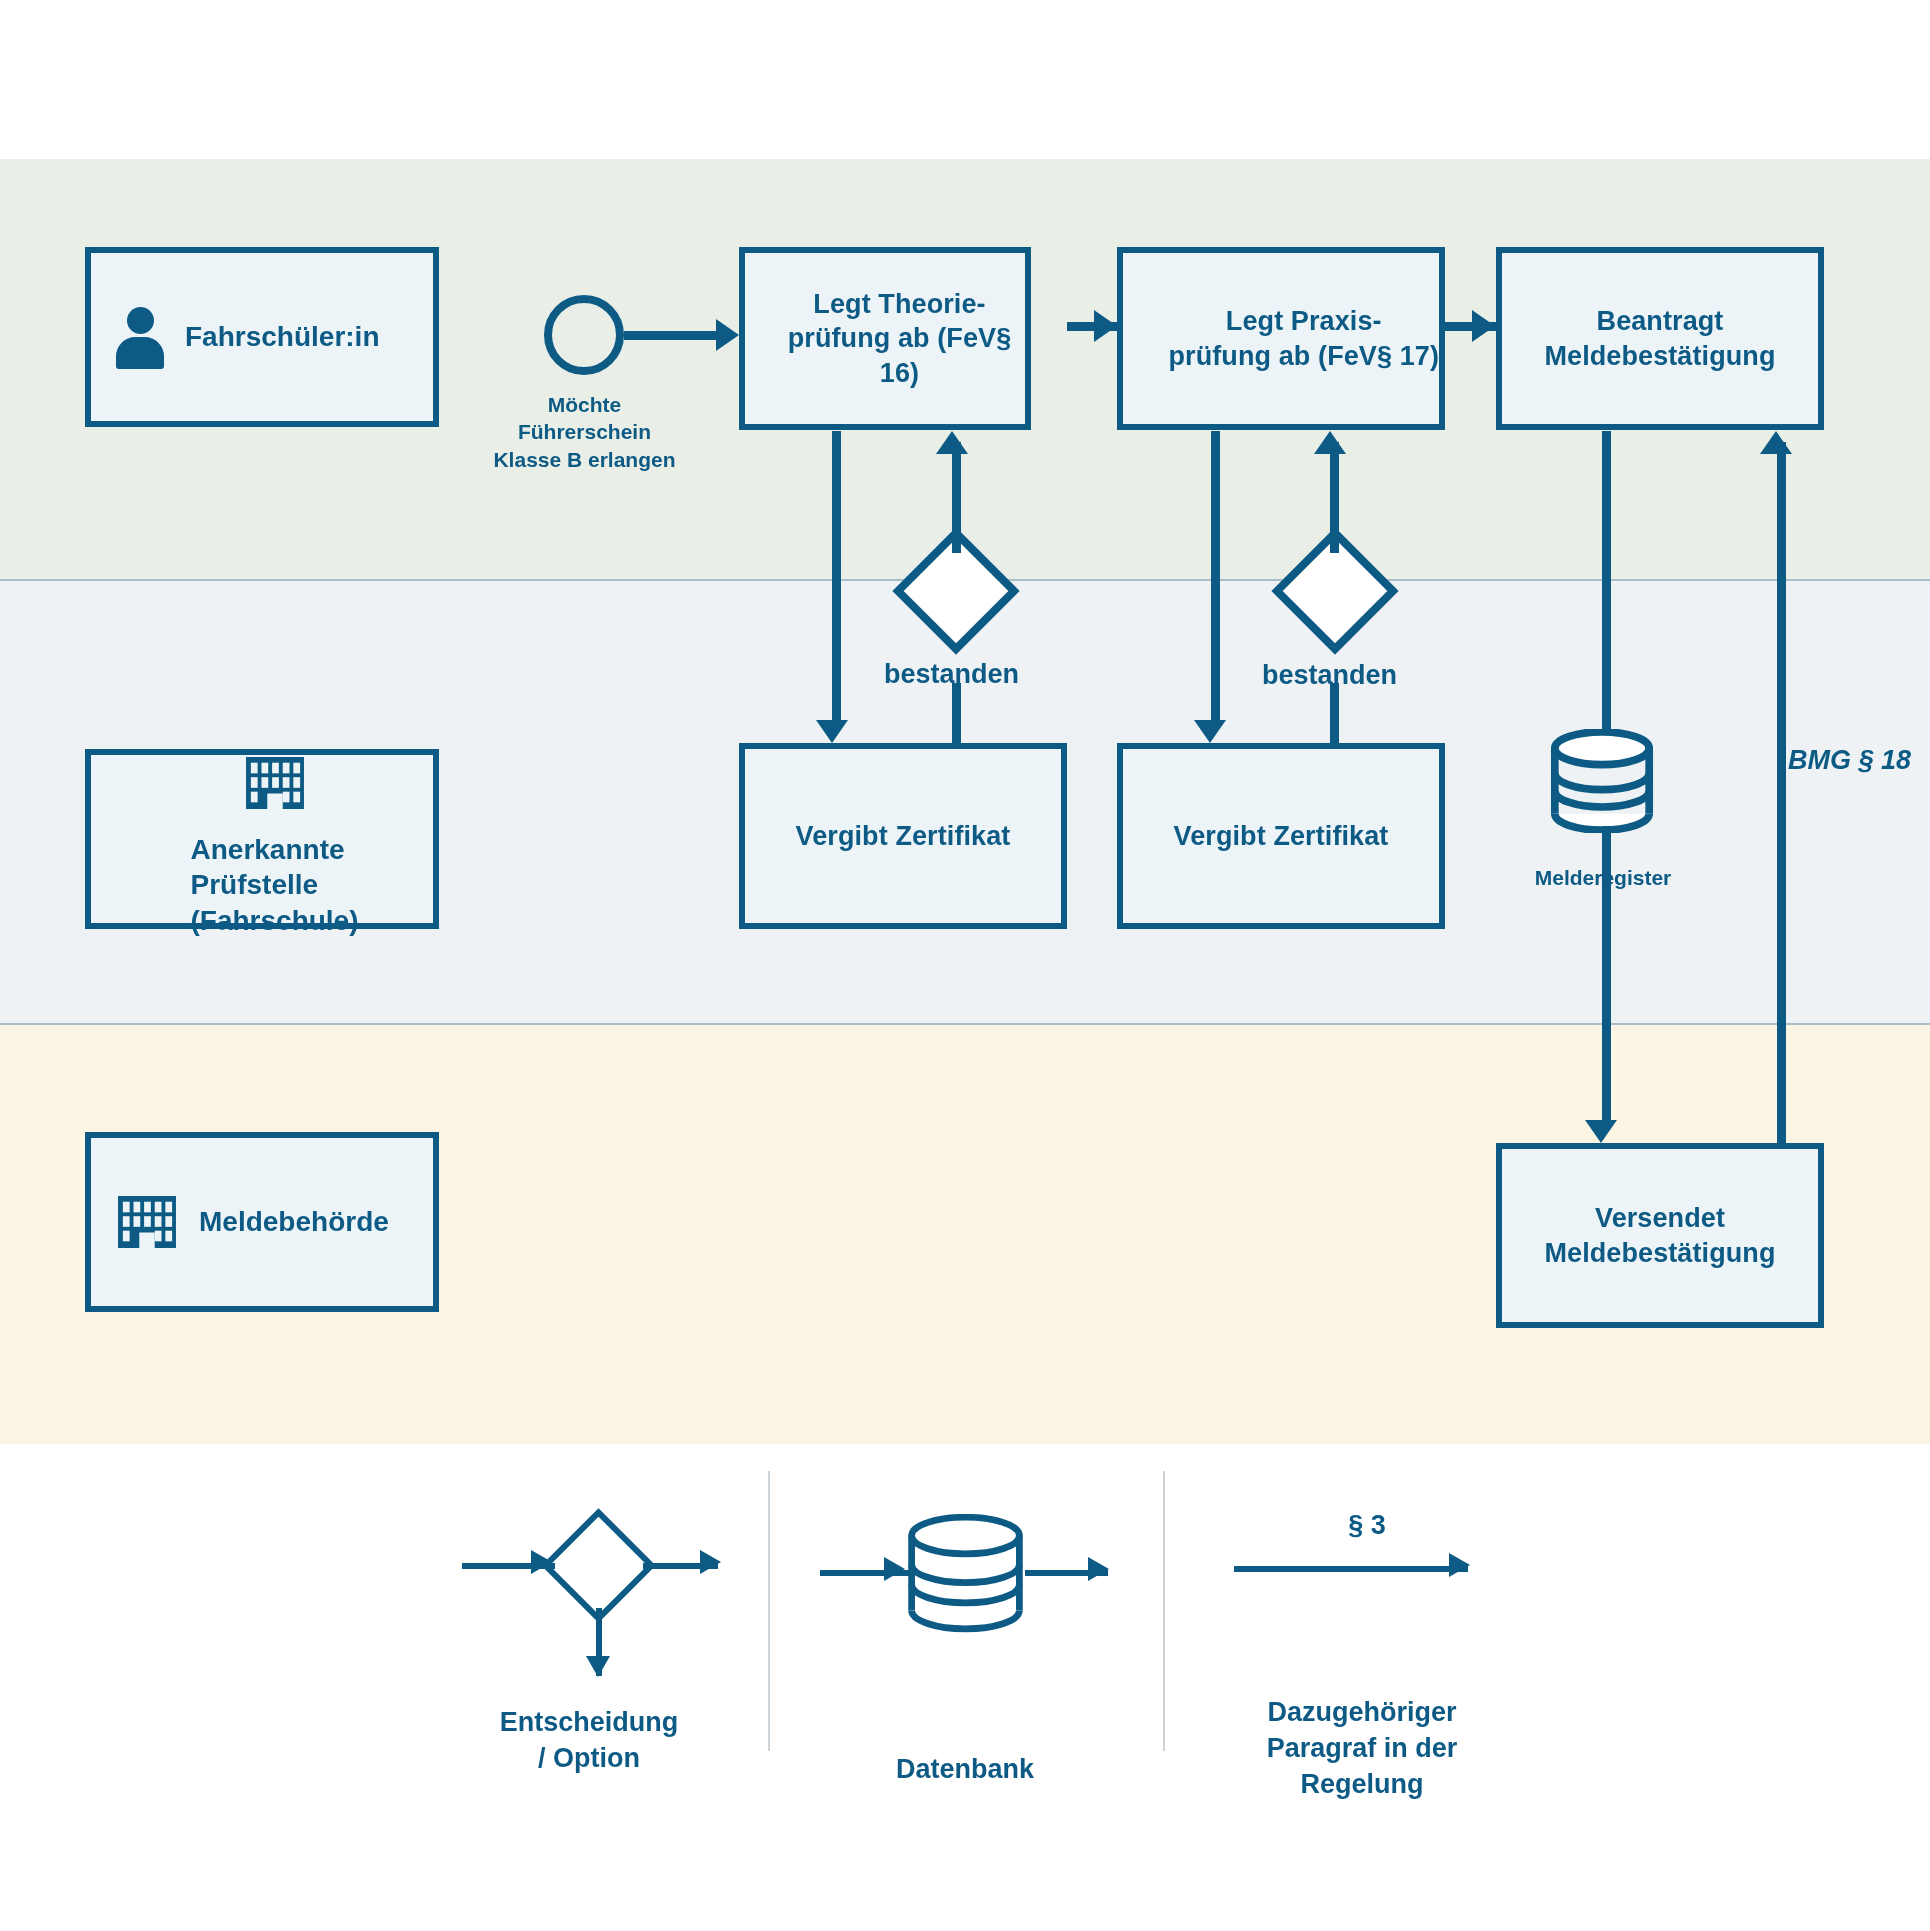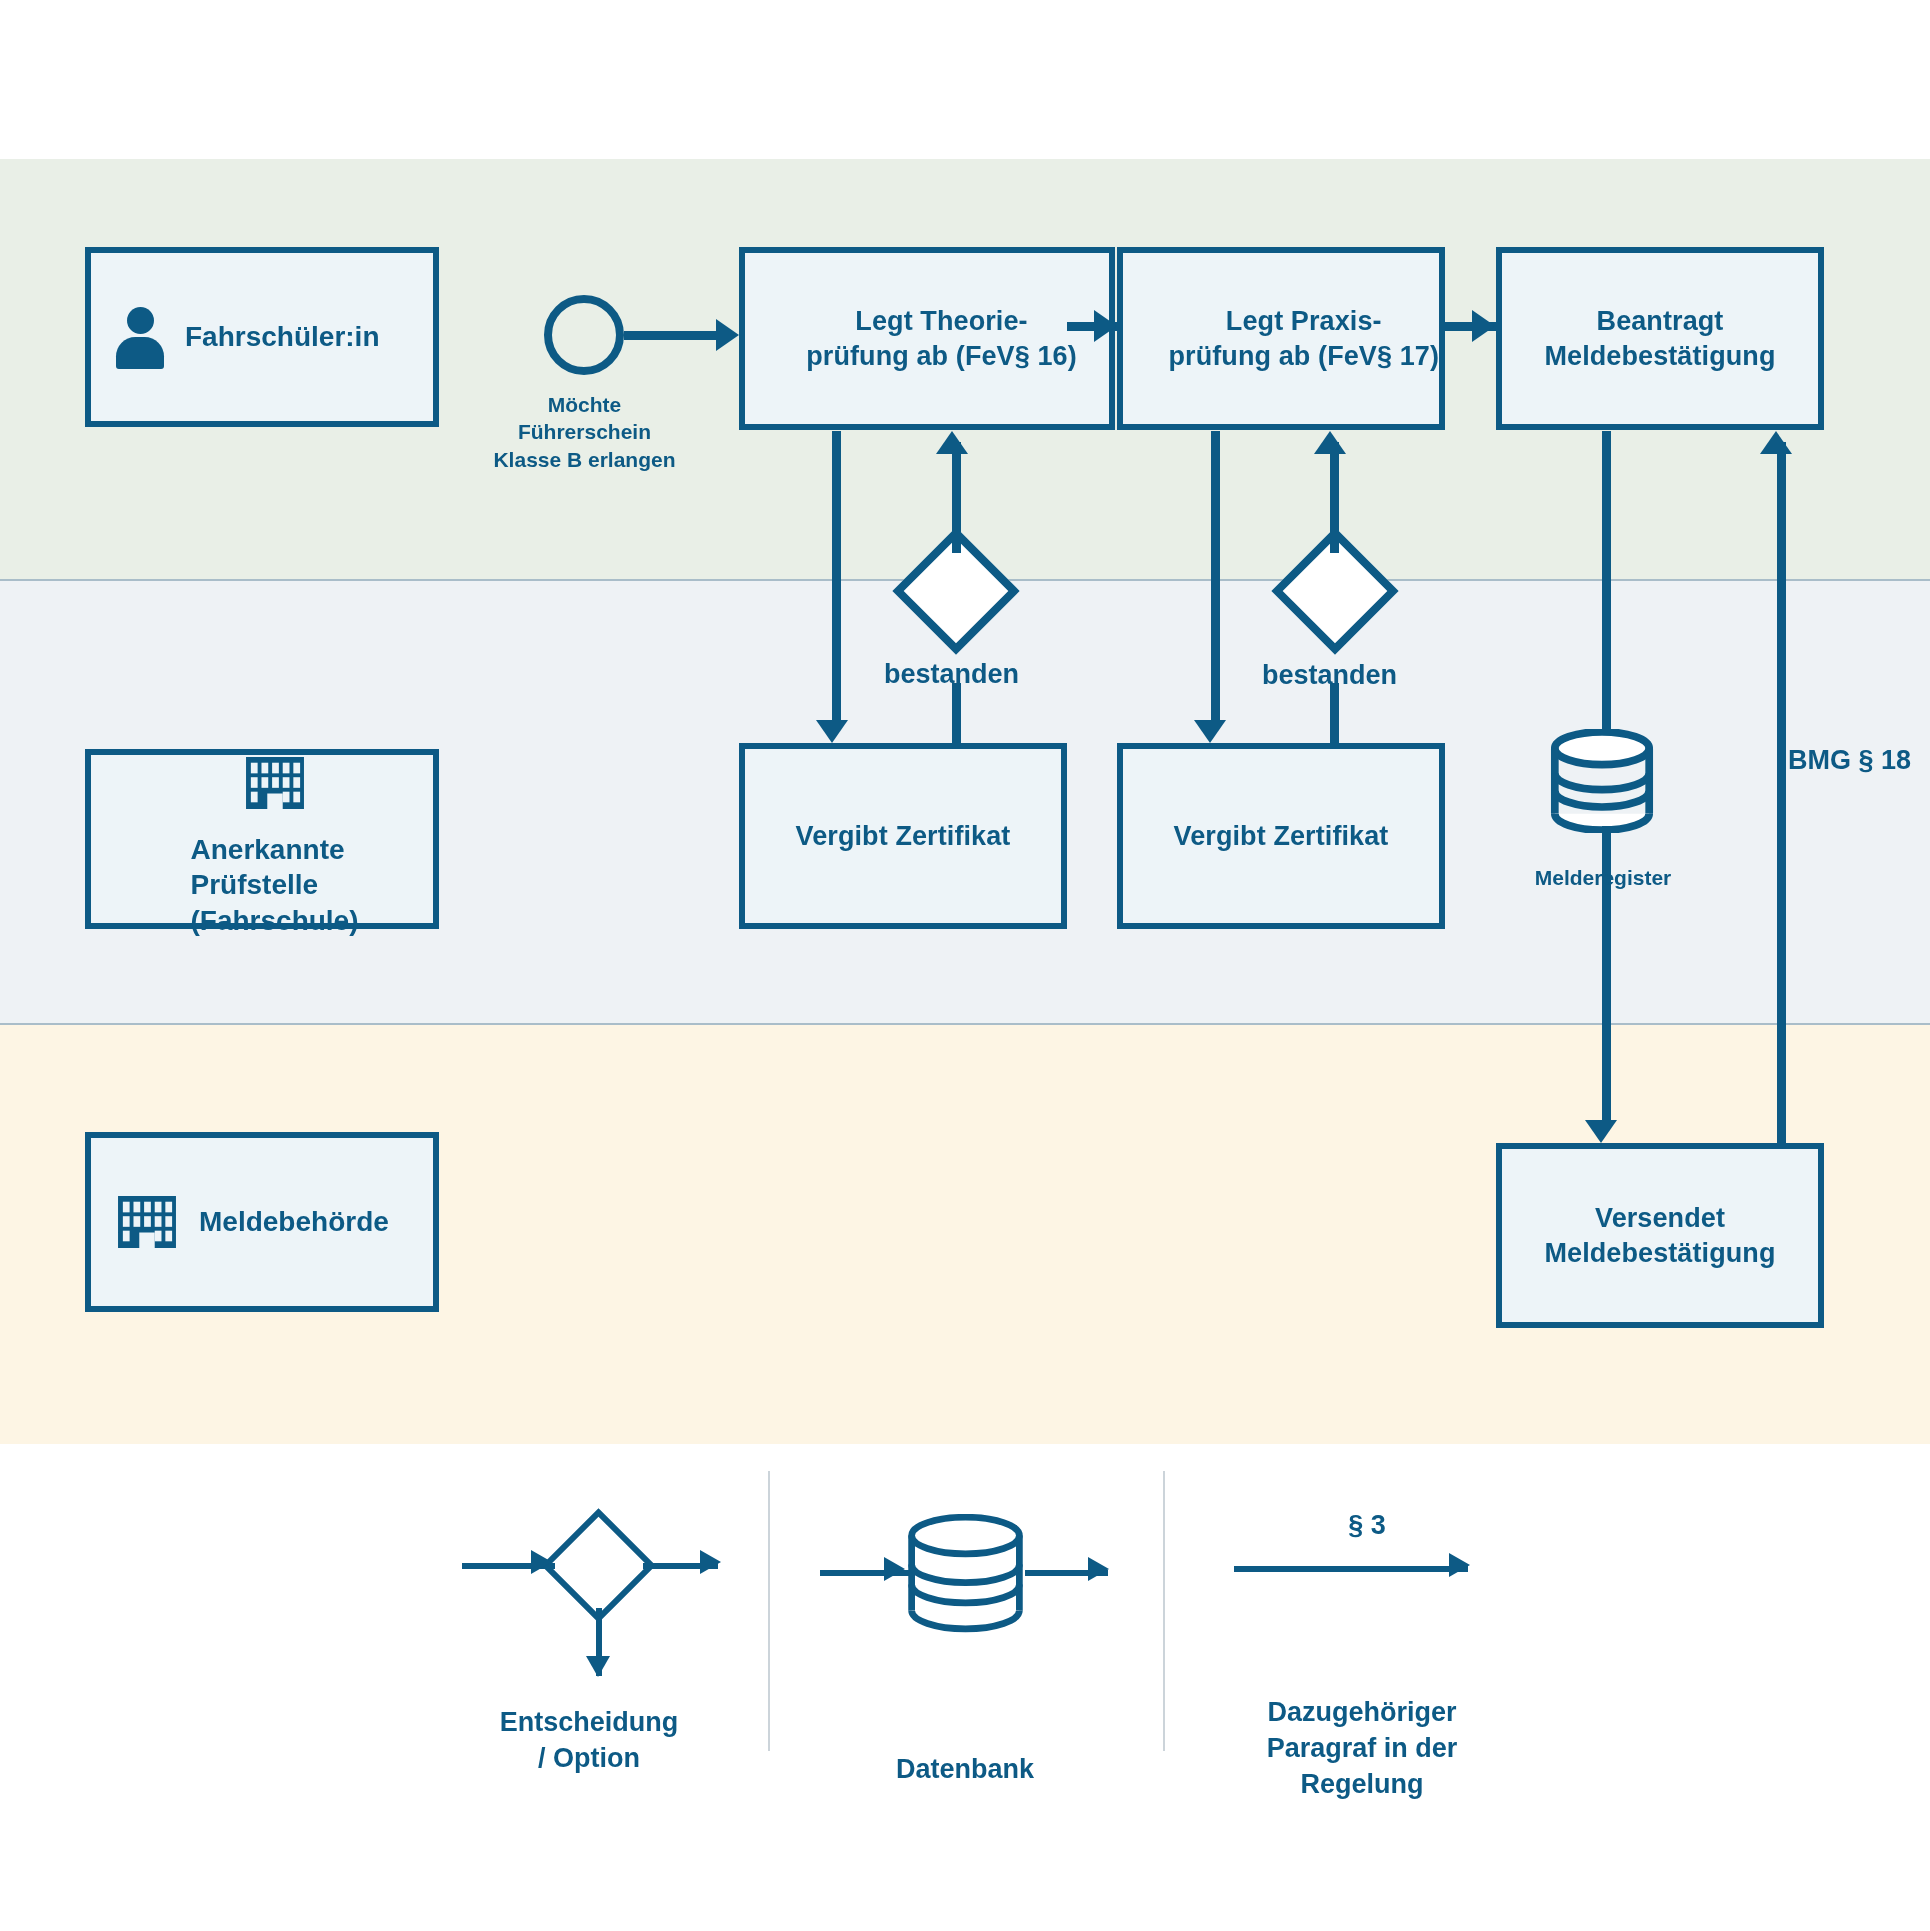--- a/index.html
+++ b/index.html
@@ -141,21 +141,21 @@
 
   <div class="circle-evt" style="left:544px;top:295px;width:80px;height:80px;"></div>
   <div class="hline" style="left:624px;top:331px;width:93px;"></div>
   <div class="arrow-r" style="left:716px;top:319px;"></div>
   <div class="evt-label" style="left:425px;top:391px;width:319px;">
     <div>Möchte</div>
     <div>Führerschein</div>
     <div>Klasse B erlangen</div>
   </div>
 
-  <div class="node" style="left:739px;top:247px;width:376px;height:183px;padding-left:29px;">
+  <div class="node" style="left:739px;top:247px;width:292px;height:183px;padding-left:29px;">
     <div class="node-text">
       <div>Legt Theorie-</div>
       <div>prüfung ab (FeV§ 16)</div>
     </div>
   </div>
 
   <div class="hline" style="left:1067px;top:322px;width:53px;"></div>
   <div class="arrow-r" style="left:1094px;top:310px;"></div>
 
   <div class="node" style="left:1117px;top:247px;width:328px;height:183px;justify-content:flex-end;">
@@ -211,21 +211,21 @@
     <path d="M10 46 a49 17 0 0 0 98 0" fill="none" stroke="#0d5a85" stroke-width="8"></path>
     <path d="M10 64 a49 17 0 0 0 98 0" fill="none" stroke="#0d5a85" stroke-width="8"></path>
   </svg>
 
   <div class="vline" style="left:1602px;top:826px;height:294px;"></div>
   <div class="arrow-d" style="left:1585px;top:1120px;"></div>
   <div class="evt-label" style="left:1463px;top:864px;width:280px;">Melderegister</div>
 
   <div class="vline" style="left:1777px;top:442px;height:701px;"></div>
   <div class="arrow-u" style="left:1760px;top:431px;"></div>
-  <div class="edge-label" style="left:1641px;top:743px;width:270px;text-align:right;">BMG § 18</div>
+  <div class="edge-label" style="left:1641px;top:743px;width:270px;text-align:right;font-style:italic;">BMG § 18</div>
 
   <div class="node" style="left:1496px;top:1143px;width:328px;height:185px;">
     <div class="node-text">
       <div>Versendet</div>
       <div>Meldebestätigung</div>
     </div>
   </div>
 
   <div id="legend">
     <div class="legend-sep" style="left:768px;top:27px;"></div>

